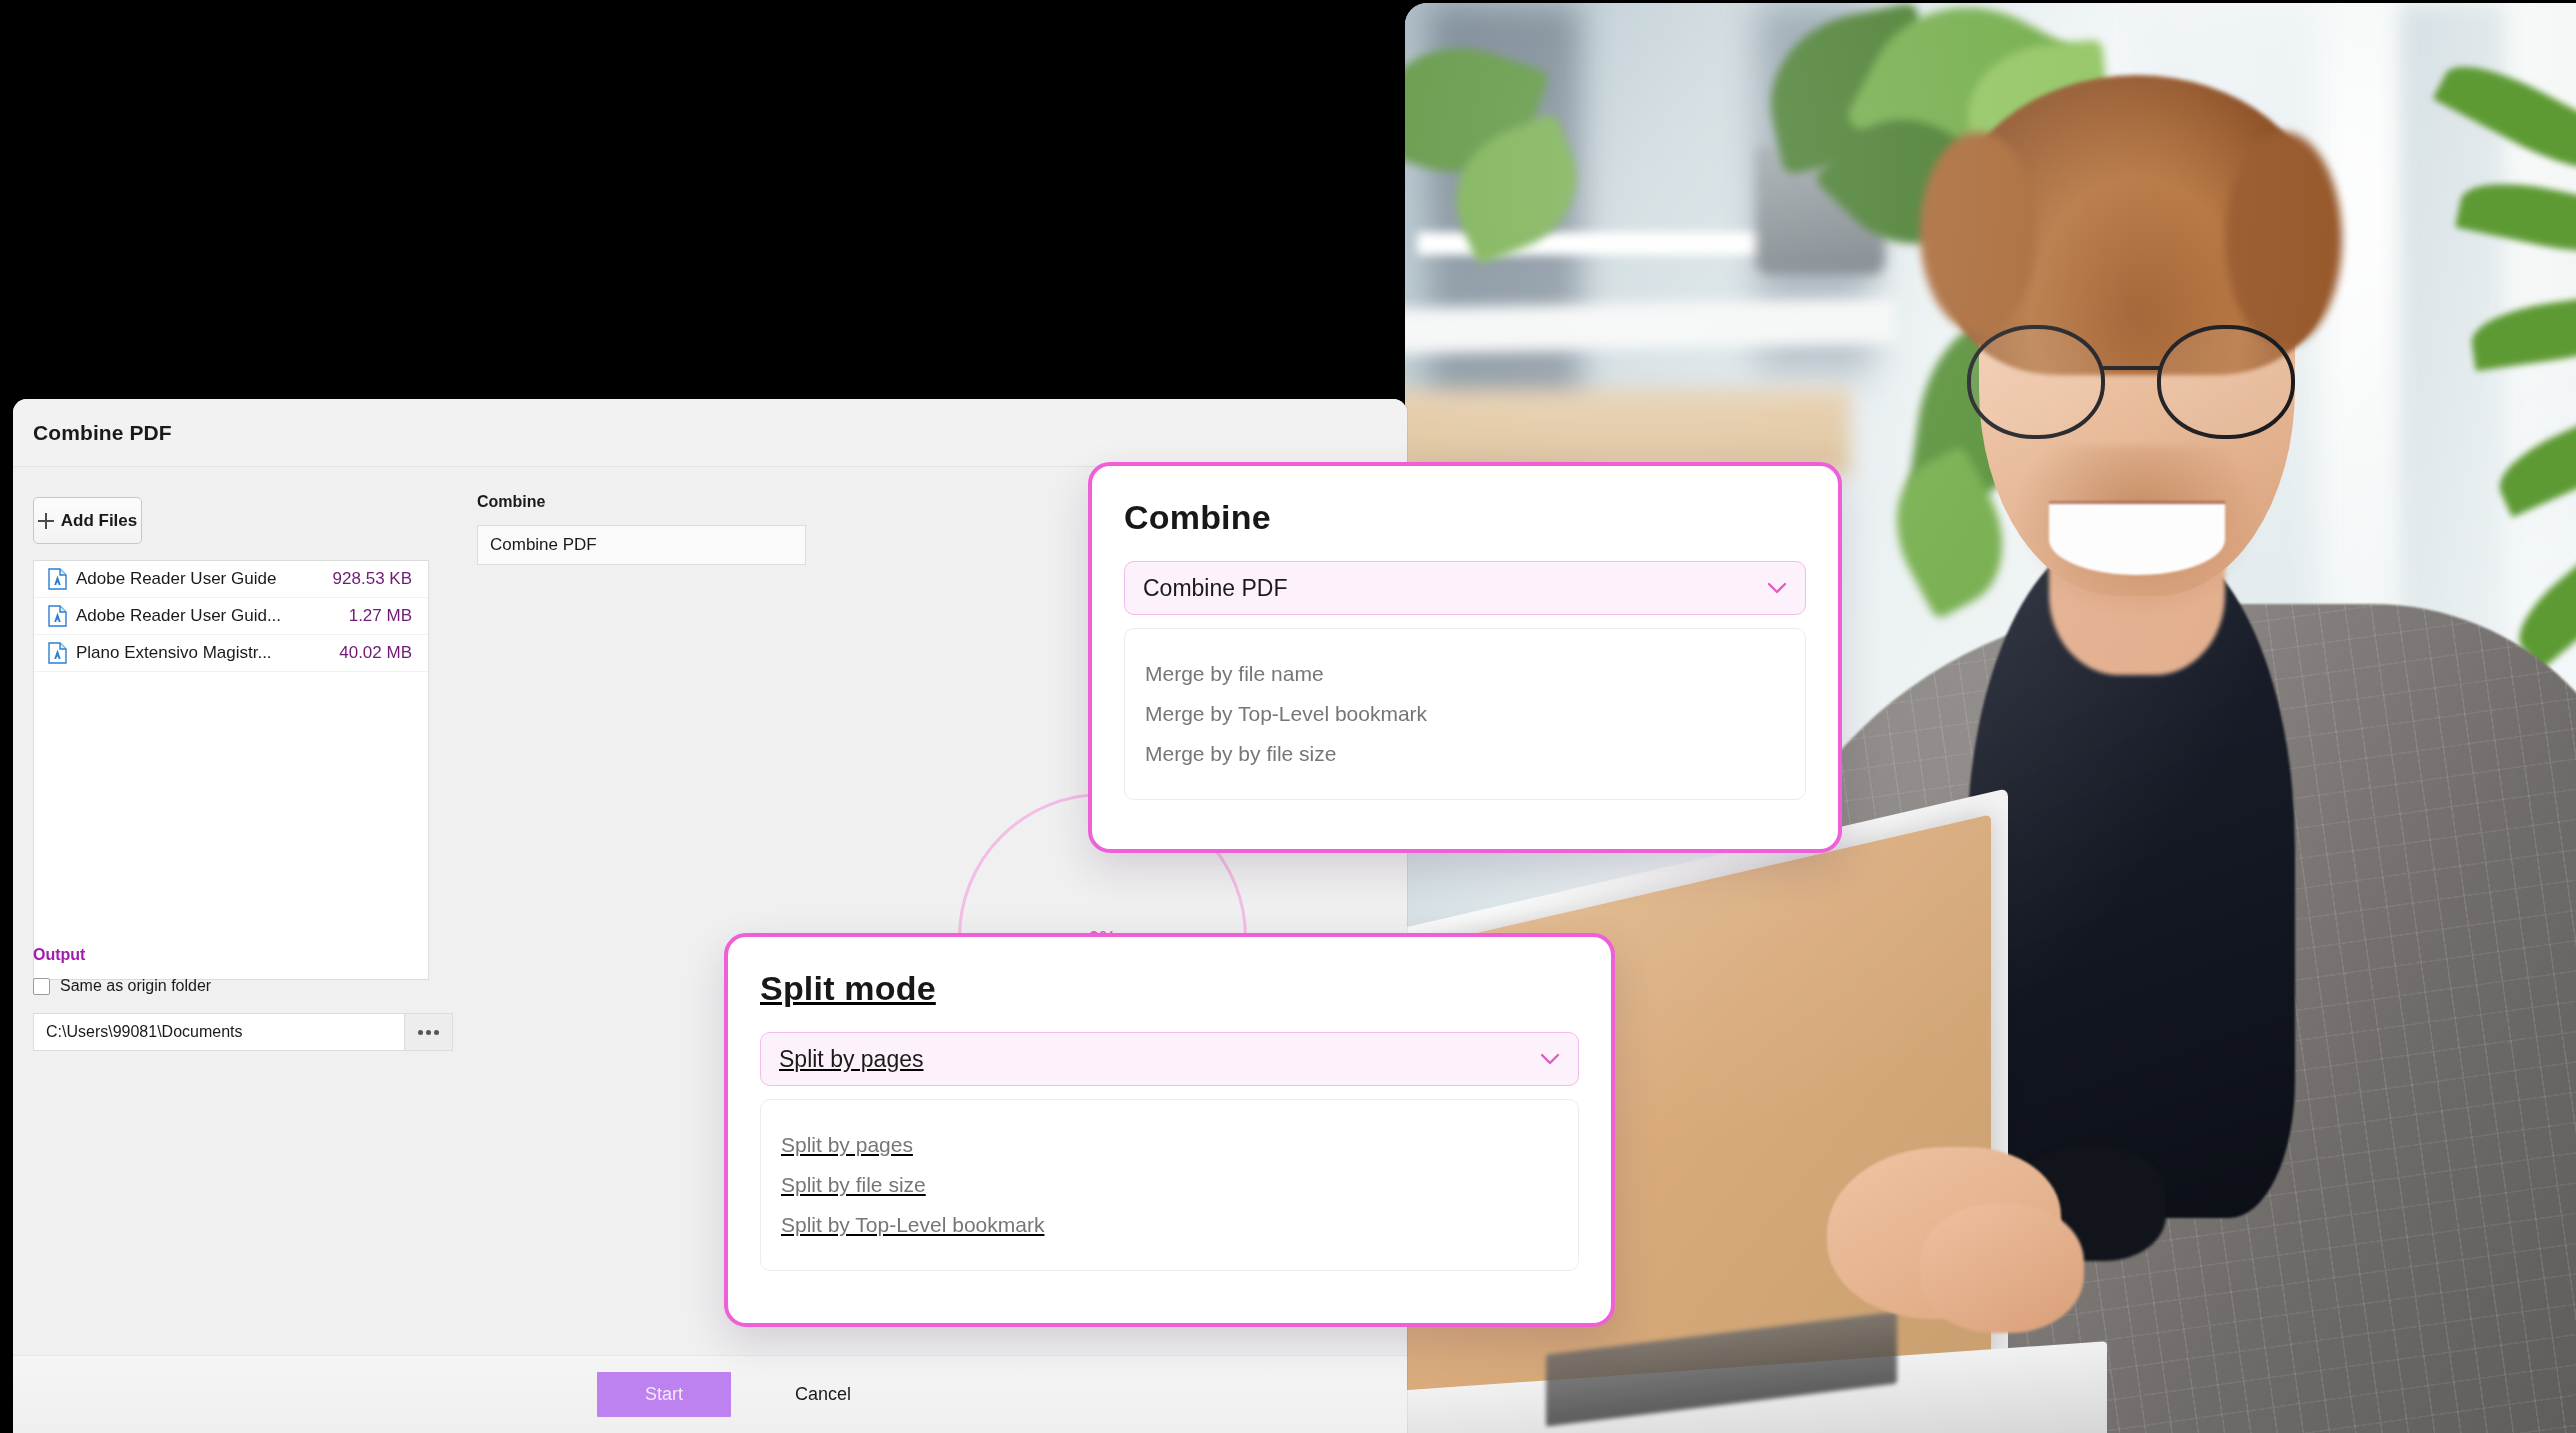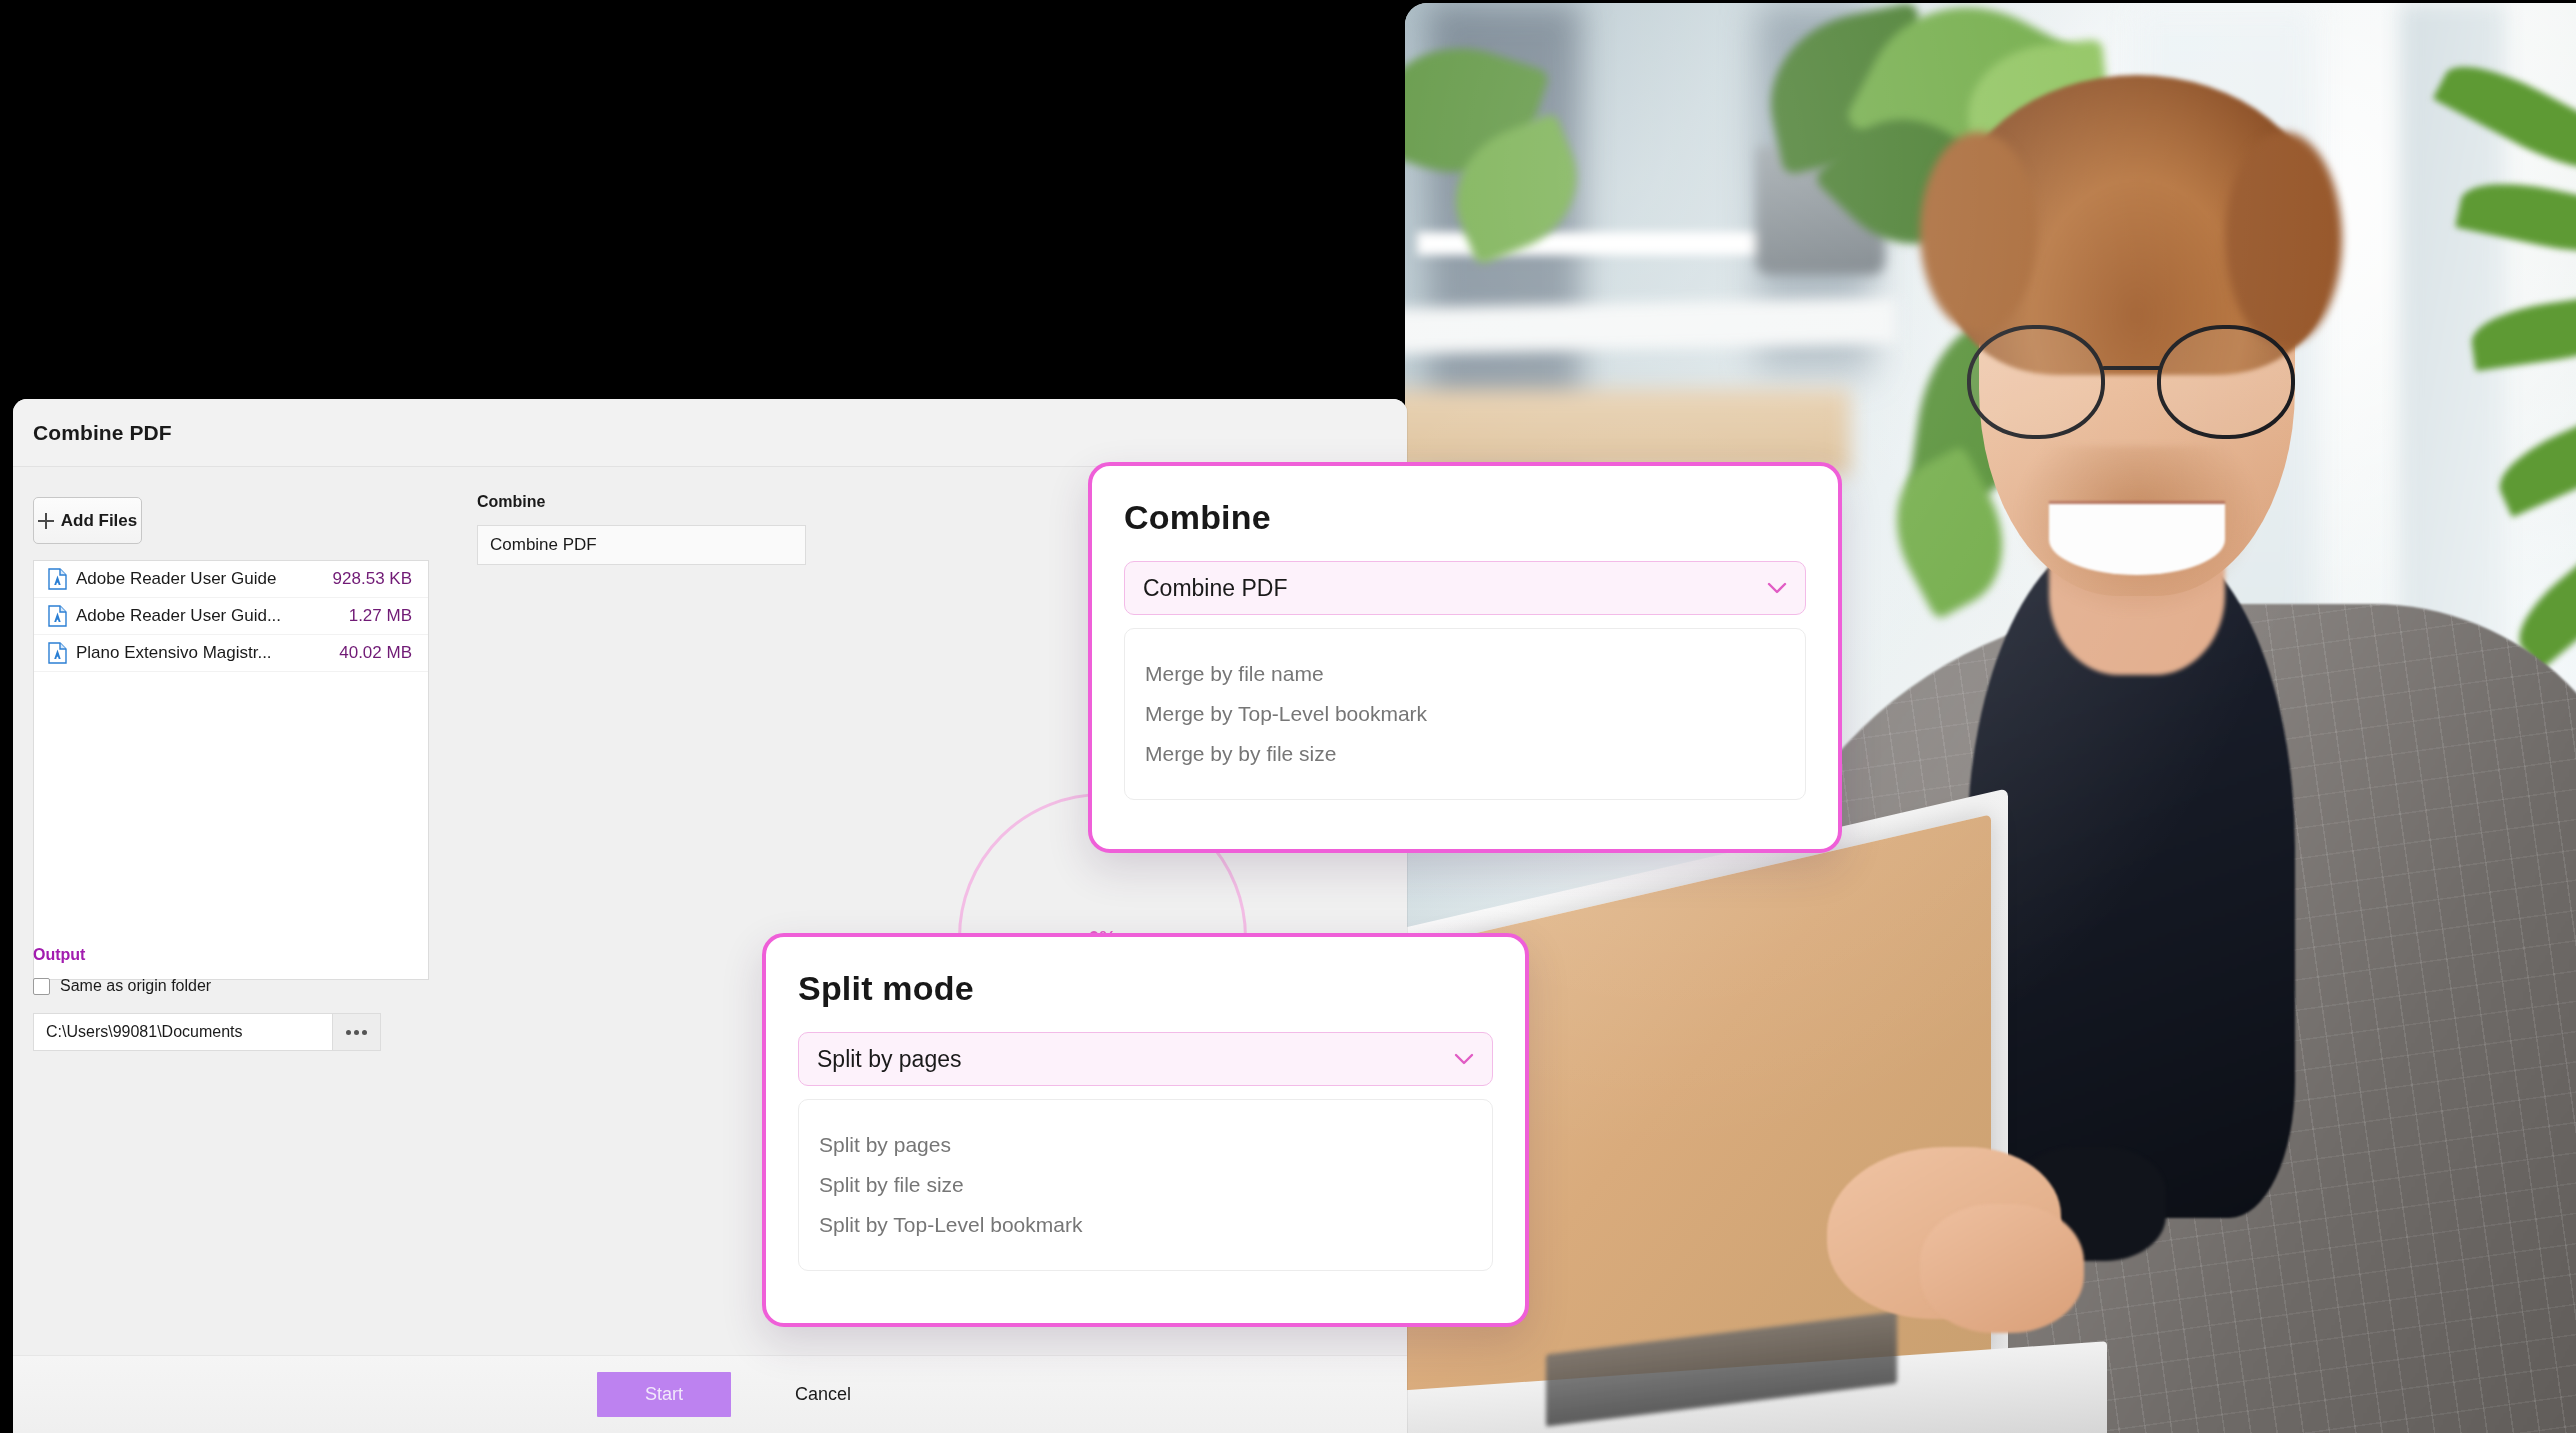--- a/index.html
+++ b/index.html
@@ -232,21 +232,21 @@
     position:absolute; left:20px; top:510px;
     display:flex; align-items:center; gap:10px;
     font-size:16px; color:#1a1a1a; cursor:pointer;
   }
   .chk-box {
     width:17px; height:17px; background:#fff;
     border:1px solid #9b9b9b; border-radius:2px;
   }
   .path-row {
     position:absolute; left:20px; top:546px;
-    width:348px; height:38px;
+    width:420px; height:38px;
     background:#fff; border:1px solid #dcdcdc;
     display:flex; align-items:center;
   }
   .path-val { flex:1; padding-left:12px; font-size:16px; color:#1a1a1a; }
   .path-browse {
     width:48px; height:100%;
     background:#ededed; border-left:1px solid #dcdcdc;
     display:flex; align-items:center; justify-content:center;
     cursor:pointer;
   }
@@ -303,21 +303,21 @@
 
   
   .popcard {
     position:absolute;
     background:#fff;
     border:4px solid #ef5fd8;
     border-radius:22px;
     box-shadow: 0 16px 42px rgba(70,40,80,.16);
   }
   .popcard.combine { left:1088px; top:462px; width:754px; height:391px; }
-  .popcard.split   { left:762px;  top:933px; width:767px; height:394px; }
+  .popcard.split   { left:724px;  top:933px; width:891px; height:394px;text-decoration:underline; }
 
   .pc-title {
     font-size: 34px; font-weight: 700; color: #181818;
     padding: 32px 0 0 32px; letter-spacing: 0.2px;
   }
   .pc-select {
     margin: 24px 32px 0 32px; height: 54px;
     background: #fdf2fb;
     border: 1px solid #f3bbe8;
     border-radius: 10px;

